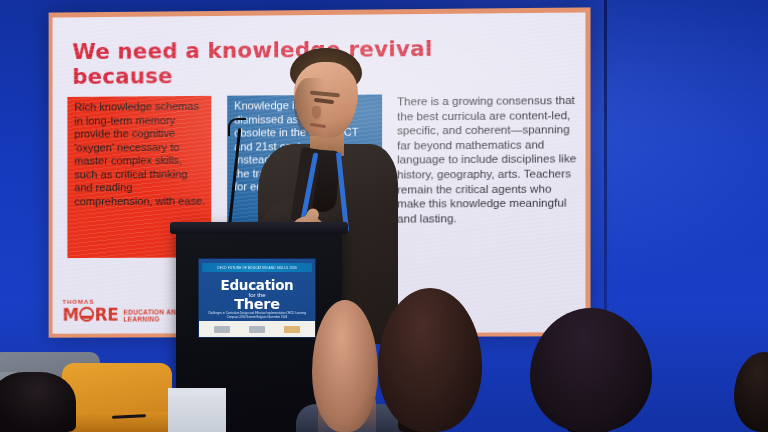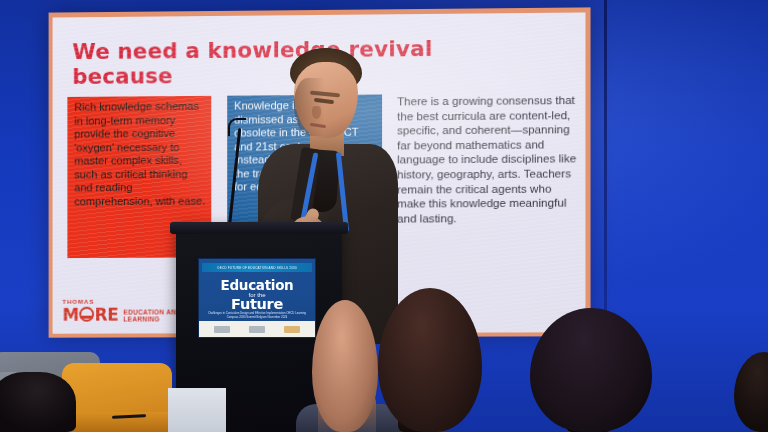--- a/index.html
+++ b/index.html
@@ -250,21 +250,21 @@
 
 <div class="podium">
   <div class="podium-top"></div>
   <div class="podium-sign">
     <div class="sign-band">
       <span>OECD FUTURE OF EDUCATION AND SKILLS 2030</span>
     </div>
     <div class="sign-title">
       <span class="sign-edu">Education</span>
       <span class="sign-forthe">for the</span>
-      <span class="sign-future">Future</span>
+      <span class="sign-future">There</span>
     </div>
     <div class="sign-sub">Challenges in Curriculum Design and Effective Implementation
 OECD Learning Compass 2030 Summit
 Belgium
 November 2024</div>
     <div class="sign-footer">
       <div class="sign-logo-box"></div>
       <div class="sign-logo-box"></div>
       <div class="sign-logo-box warm"></div>
     </div>

